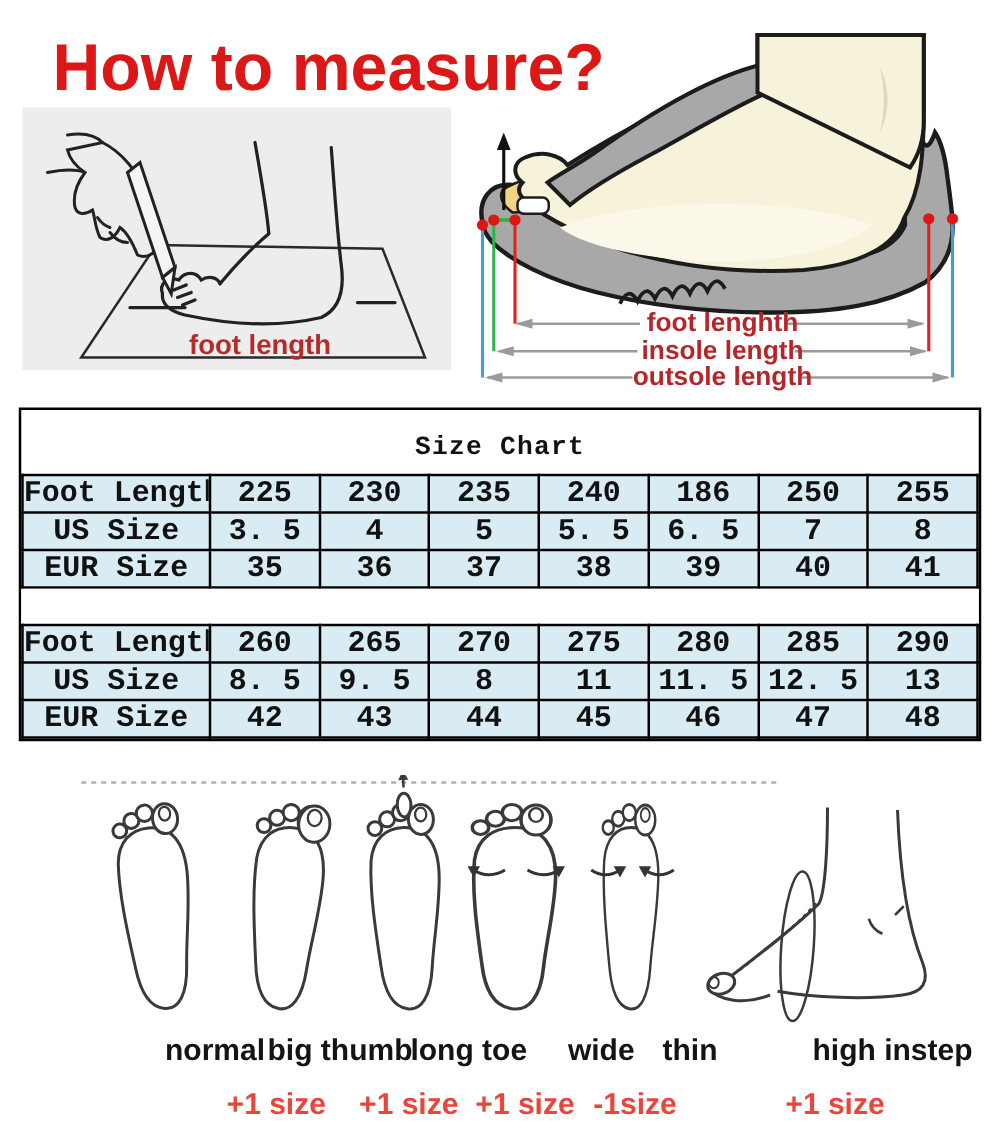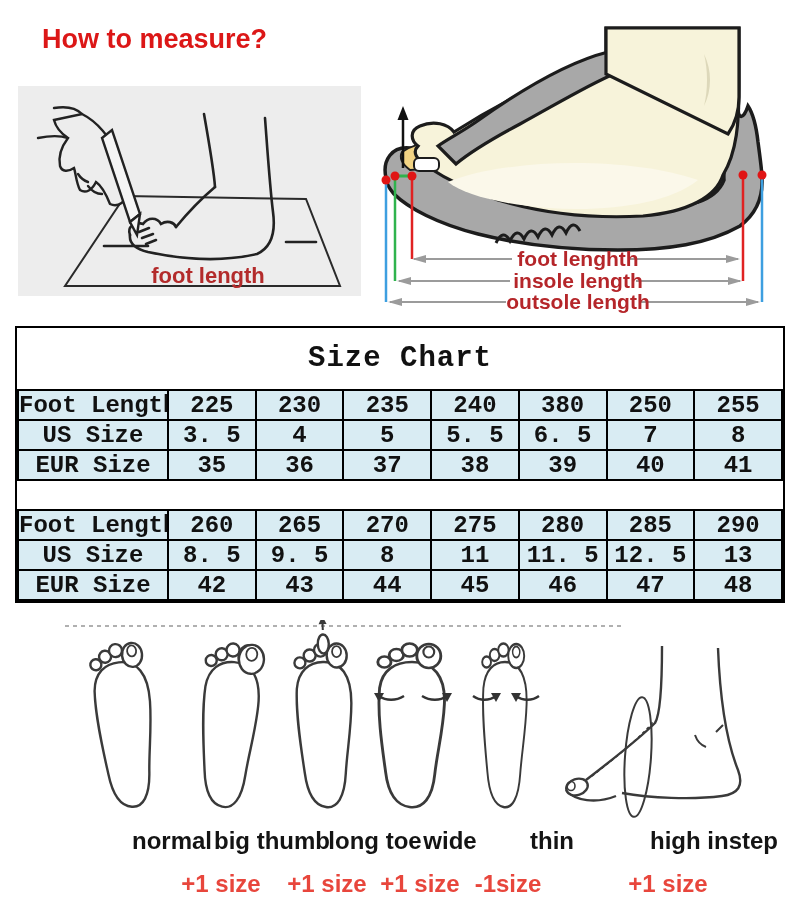--- a/index.html
+++ b/index.html
@@ -1,26 +1,26 @@
 <!DOCTYPE html>
 <html><head>
 <meta charset="utf-8">
 <style>
   html,body{margin:0;padding:0;background:#fff;}
   .stage{position:relative;width:800px;height:900px;background:#fff;overflow:hidden;
          font-family:"Liberation Sans", sans-serif;}
   .abs{position:absolute;}
-  .page-title{left:42px;top:24px;font-size:27px;font-weight:bold;color:#dc1717;letter-spacing:0px;}
+  .page-title{left:42px;top:24px;font-size:53px;font-weight:bold;color:#dc1717;letter-spacing:0px;}
   .measure-box{left:18px;top:86px;width:343px;height:210px;background:#ededed;}
   .measure-caption{left:208px;top:263px;transform:translateX(-50%);font-size:22px;font-weight:bold;color:#b32b2b;white-space:nowrap;}
   .shoe-label{transform:translateX(-50%);font-size:21px;font-weight:bold;color:#b5262a;white-space:nowrap;left:578px;}
   .lbl-foot{top:247px;} .lbl-insole{top:269px;} .lbl-outsole{top:290px;}
   .chart-wrap{left:15px;top:326px;width:770px;border:2px solid #000;background:#fff;box-sizing:border-box;}
-  .chart-title{height:61px;line-height:61px;text-align:center;font-family:"Liberation Mono", monospace;
-               font-weight:bold;font-size:29px;letter-spacing:1px;color:#111;}
+  .chart-title{height:51px;line-height:61px;text-align:center;font-family:"Liberation Mono", monospace;
+               font-weight:bold;font-size:21px;letter-spacing:1px;color:#111;}
   table.sizes{width:100%;border-collapse:collapse;table-layout:fixed;}
   table.sizes td{border:2px solid #000;background:#d9ecf3;height:28px;text-align:center;
                  font-family:"Liberation Mono", monospace;font-weight:bold;font-size:24px;color:#111;
                  padding:0;white-space:nowrap;overflow:hidden;}
   table.sizes td.lab{width:148px;letter-spacing:0px;}
   .gap-row{height:28px;background:#fff;}
   .feet-svg{left:0;top:620px;}
   .shoe-svg{left:368px;top:12px;}
   .foot-type-label{transform:translateX(-50%);top:827px;font-size:24px;font-weight:bold;color:#141414;white-space:nowrap;margin-left:47px;}
   .foot-type-note{transform:translateX(-50%);top:855px;font-size:24px;font-weight:bold;color:#e8463c;white-space:nowrap;margin-top:15px;}
@@ -133,21 +133,21 @@
   <div class="abs chart-wrap">
     <div class="chart-title">Size Chart</div>
     <table class="sizes">
       <tbody>
           <tr>
         <td class="lab">Foot Length</td>
         <td>225</td>
         <td>230</td>
         <td>235</td>
         <td>240</td>
-        <td>380</td>
+        <td>186</td>
         <td>250</td>
         <td>255</td>
       </tr>
       <tr>
         <td class="lab">US Size</td>
         <td>3. 5</td>
         <td>4</td>
         <td>5</td>
         <td>5. 5</td>
         <td>6. 5</td>
@@ -255,21 +255,21 @@
       <ellipse cx="577" cy="167" rx="11" ry="8" transform="rotate(-18 577 167)" fill="#fff"></ellipse>
       <ellipse cx="571" cy="166" rx="4" ry="4.5" stroke-width="1.6"></ellipse>
       <path d="M695,115 q3,9 11,12 M716,112 l7,-7" stroke-width="2"></path>
       <ellipse cx="638" cy="137" rx="13" ry="60" transform="rotate(4 638 137)" stroke-width="2"></ellipse>
     </g>
   </svg>
 
   <span class="abs foot-type-label" style="left:125px">normal</span>
   <span class="abs foot-type-label" style="left:225px">big thumb</span>
   <span class="abs foot-type-label" style="left:328px">long toe</span>
-  <span class="abs foot-type-label" style="left:403px">wide</span>
+  <span class="abs foot-type-label" style="left:434px">wide</span>
   <span class="abs foot-type-label" style="left:505px">thin</span>
   <span class="abs foot-type-label" style="left:667px">high instep</span>
 
   <span class="abs foot-type-note" style="left:221px">+1 size</span>
   <span class="abs foot-type-note" style="left:327px">+1 size</span>
   <span class="abs foot-type-note" style="left:420px">+1 size</span>
   <span class="abs foot-type-note" style="left:508px">-1size</span>
   <span class="abs foot-type-note" style="left:668px">+1 size</span>
 
 </div>

